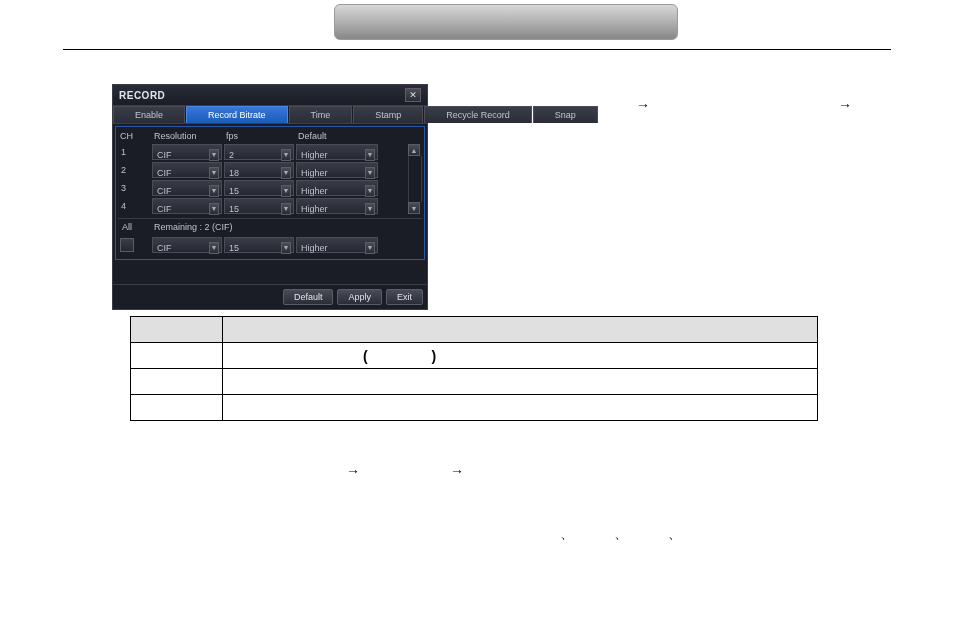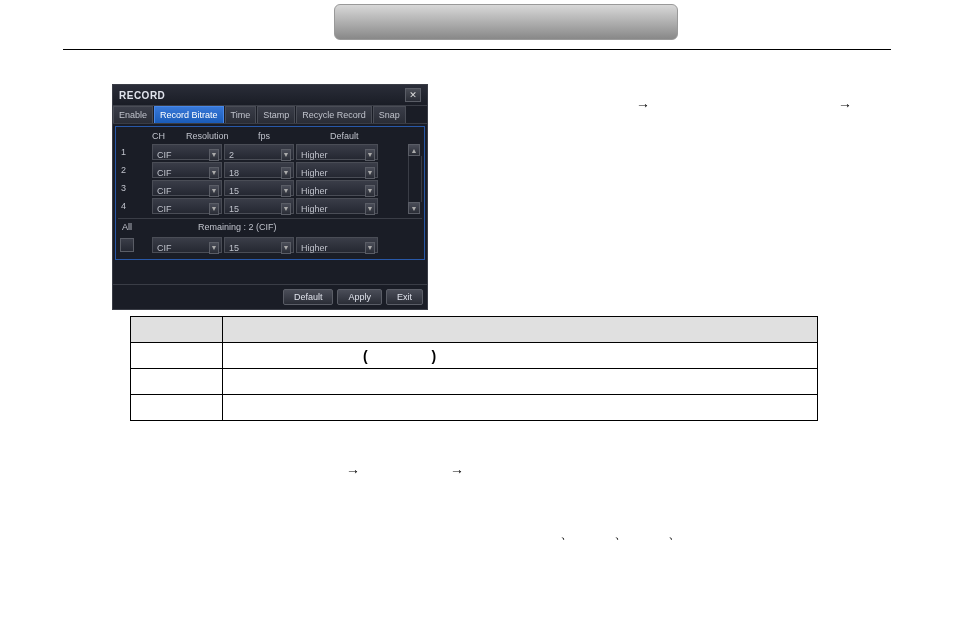--- a/index.html
+++ b/index.html
@@ -69,21 +69,21 @@
     font-size: 9px;
     cursor: pointer;
   }
   
   .tabs {
     display: flex;
     background: #1a1d26;
     border-bottom: 1px solid #3a3d46;
   }
   .tab {
-    padding: 3px 5px;
+    padding: 3px 21px;
     background: linear-gradient(to bottom, #3a3d48, #2a2d36);
     border: 1px solid #4a4d56;
     border-bottom: none;
     color: #c0c3cc;
     font-size: 9px;
     cursor: pointer;
     margin-right: 1px;
     white-space: nowrap;
   }
   .tab.active {
@@ -99,21 +99,20 @@
     position: relative;
   }
   
   .grid-header {
     display: grid;
     grid-template-columns: 32px 70px 70px 82px 14px;
     gap: 2px;
     padding: 2px 0;
     color: #c0c3cc;
     font-size: 9px;
-    margin-left: 32px;
   }
   .grid-header > div { padding-left: 2px; }
   
   .grid-row {
     display: grid;
     grid-template-columns: 32px 70px 70px 82px 14px;
     gap: 2px;
     padding: 1px 0;
     align-items: center;
   }
@@ -178,21 +177,20 @@
   .all-row-sep {
     border-top: 1px solid #3a3d46;
     margin: 3px 0 0 0;
   }
   .remaining-row {
     display: flex;
     padding: 3px 4px;
     align-items: center;
     color: #c0c3cc;
     font-size: 9px;
-    gap: 44px;
   }
   .remaining-row .lbl { width: 32px; }
   
   .all-ctrl-row {
     display: grid;
     grid-template-columns: 32px 70px 70px 82px 14px;
     gap: 2px;
     padding: 2px 0 4px 0;
     align-items: center;
   }

